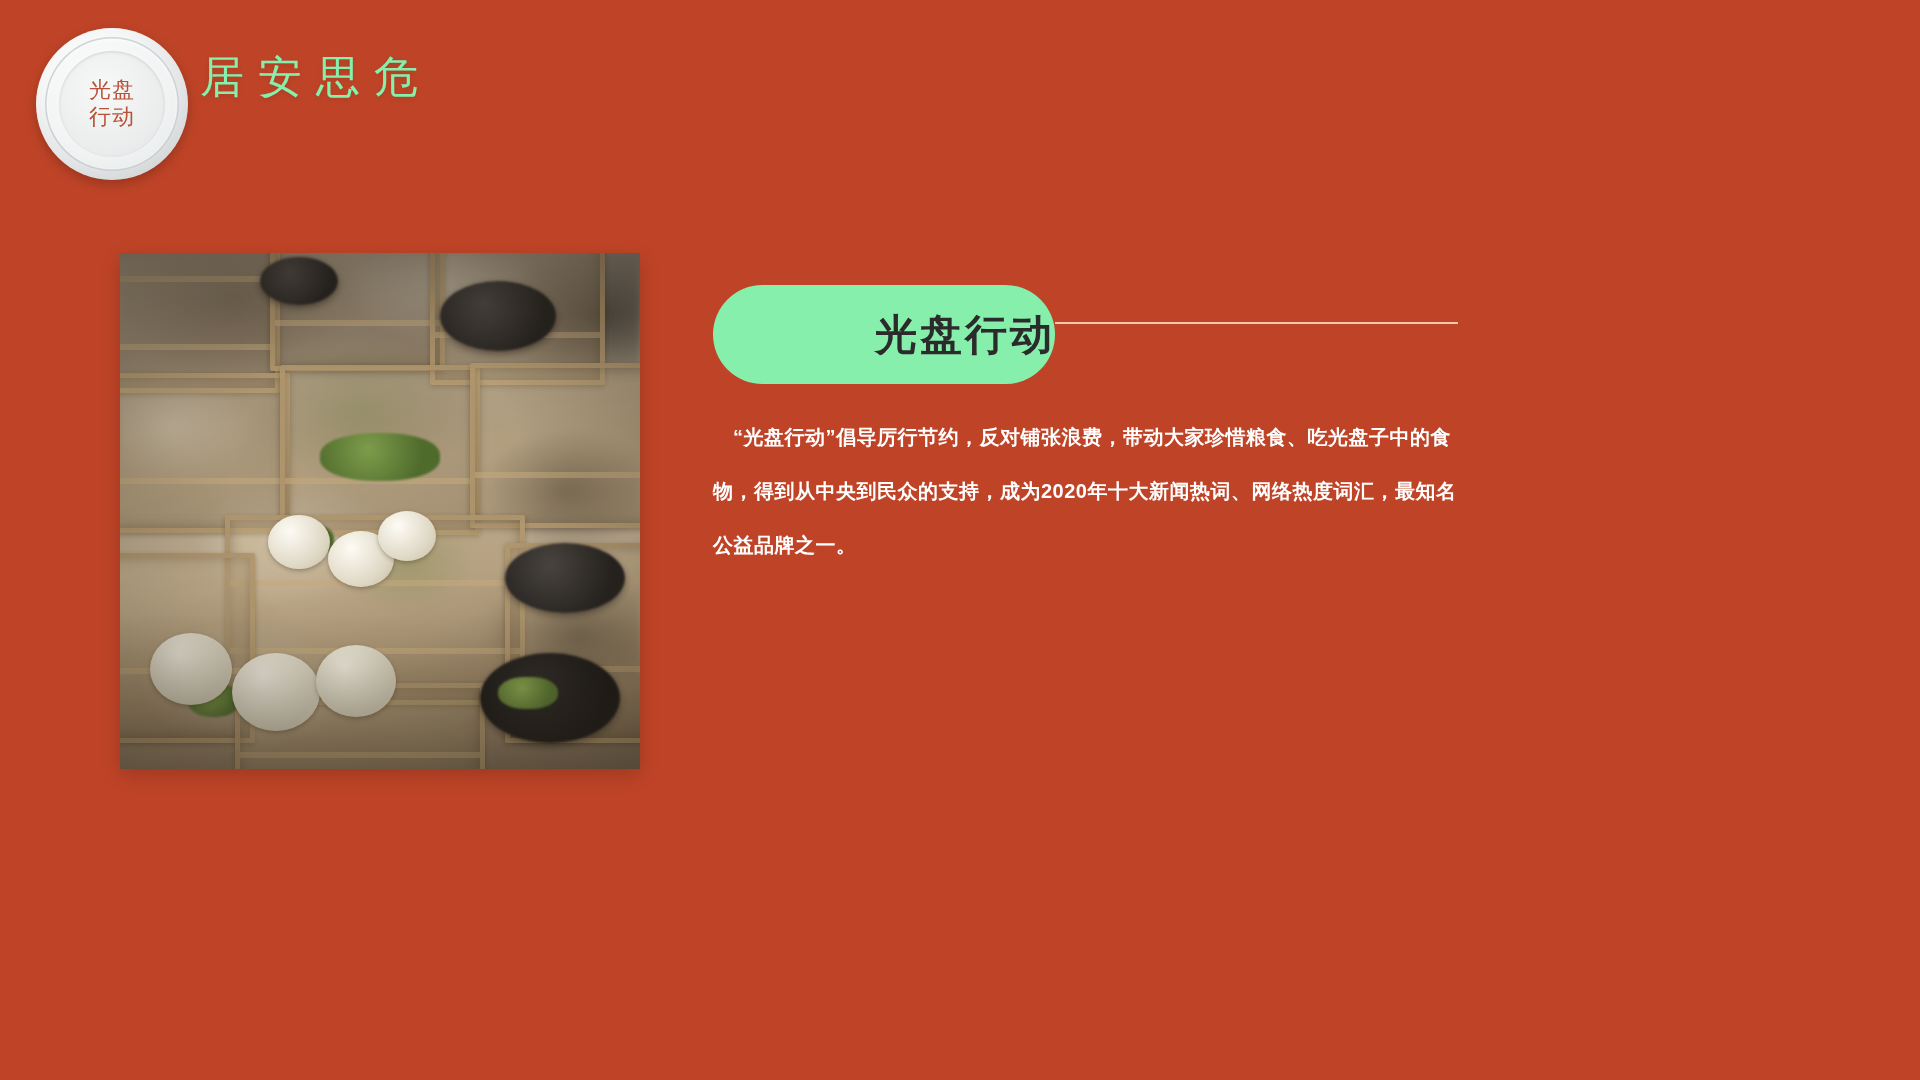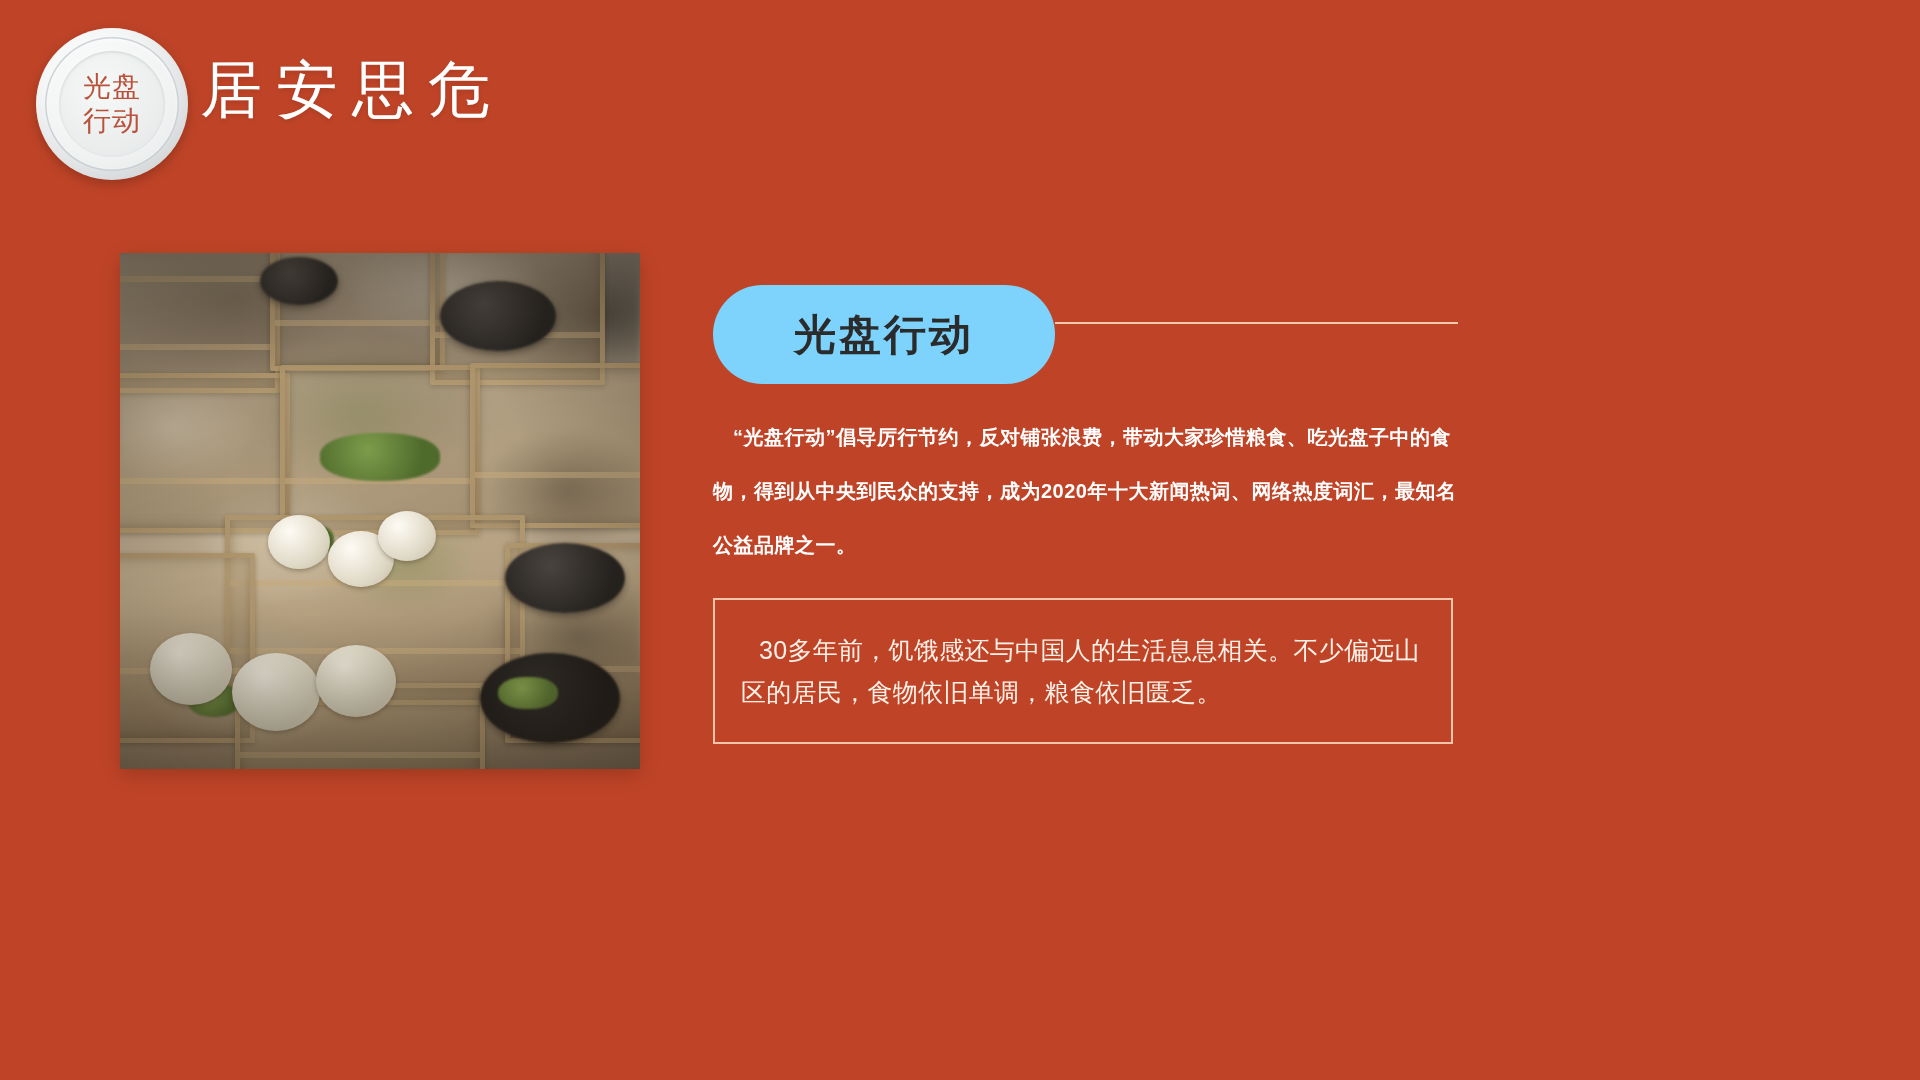--- a/index.html
+++ b/index.html
@@ -27,31 +27,31 @@
   }
   #plate-logo::after{
     content:""; position:absolute; left:23px; top:23px; right:23px; bottom:23px;
     border-radius:50%;
     background:radial-gradient(circle at 42% 36%, #f7f8f8 0%, #eceeee 60%, #e2e5e6 100%);
     box-shadow:inset 0 1px 3px rgba(120,135,145,.28);
   }
   .plate-text{
     position:relative; z-index:3;
     font-family:"DejaVu Serif","Liberation Serif",serif;
-    color:#b8523a; font-size:28px; line-height:1.22;
+    color:#b8523a; font-size:22px; line-height:1.22;
     text-align:center; letter-spacing:1px;
   }
   .plate-text span{ display:block; }
 
   
   #page-title{
     position:absolute; left:200px; top:48px;
     font-family:"DejaVu Serif","Liberation Serif",serif;
-    font-size:62px; letter-spacing:14px;
-    color:#ffffff;
+    font-size:44px; letter-spacing:14px;
+    color:#86efac;
     text-shadow:0 2px 5px rgba(0,0,0,.12);
     white-space:nowrap;
   }
 
   
   #photo-frame{
     position:absolute; left:120px; top:253px;
     width:520px; height:516px;
     overflow:hidden;
     background:#8a7a63;
@@ -111,22 +111,22 @@
     filter:blur(1px);
   }
 
   
   #content-col{ position:absolute; left:713px; top:285px; width:745px; }
 
   #section-badge-row{ position:relative; height:105px; }
   #section-badge{
     position:absolute; left:0; top:0;
     width:342px; height:99px;
-    background:#7dd3fc; border-radius:50px;
-    display:flex; align-items:center; justify-content:center;
+    background:#86efac; border-radius:50px;
+    display:flex; align-items:center; justify-content:flex-end;
   }
   #section-badge-label{
     font-size:42px; font-weight:bold; color:#2b2b2b;
     letter-spacing:3px; line-height:1;
   }
   #badge-rule{
     position:absolute; left:342px; top:37px;
     width:403px; height:2px; background:#f2c8ae;
   }
 
@@ -223,17 +223,14 @@
 
   <div id="section-badge-row">
     <div id="section-badge">
       <span id="section-badge-label">光盘行动</span>
     </div>
     <div id="badge-rule"></div>
   </div>
 
   <p id="body-paragraph">“光盘行动”倡导厉行节约，反对铺张浪费，带动大家珍惜粮食、吃光盘子中的食物，得到从中央到民众的支持，成为2020年十大新闻热词、网络热度词汇，最知名公益品牌之一。</p>
 
-  <div id="quote-box">
-    <p id="quote-text">30多年前，饥饿感还与中国人的生活息息相关。不少偏远山区的居民，食物依旧单调，粮食依旧匮乏。</p>
-  </div>
 
 </div>
 
 </body></html>

